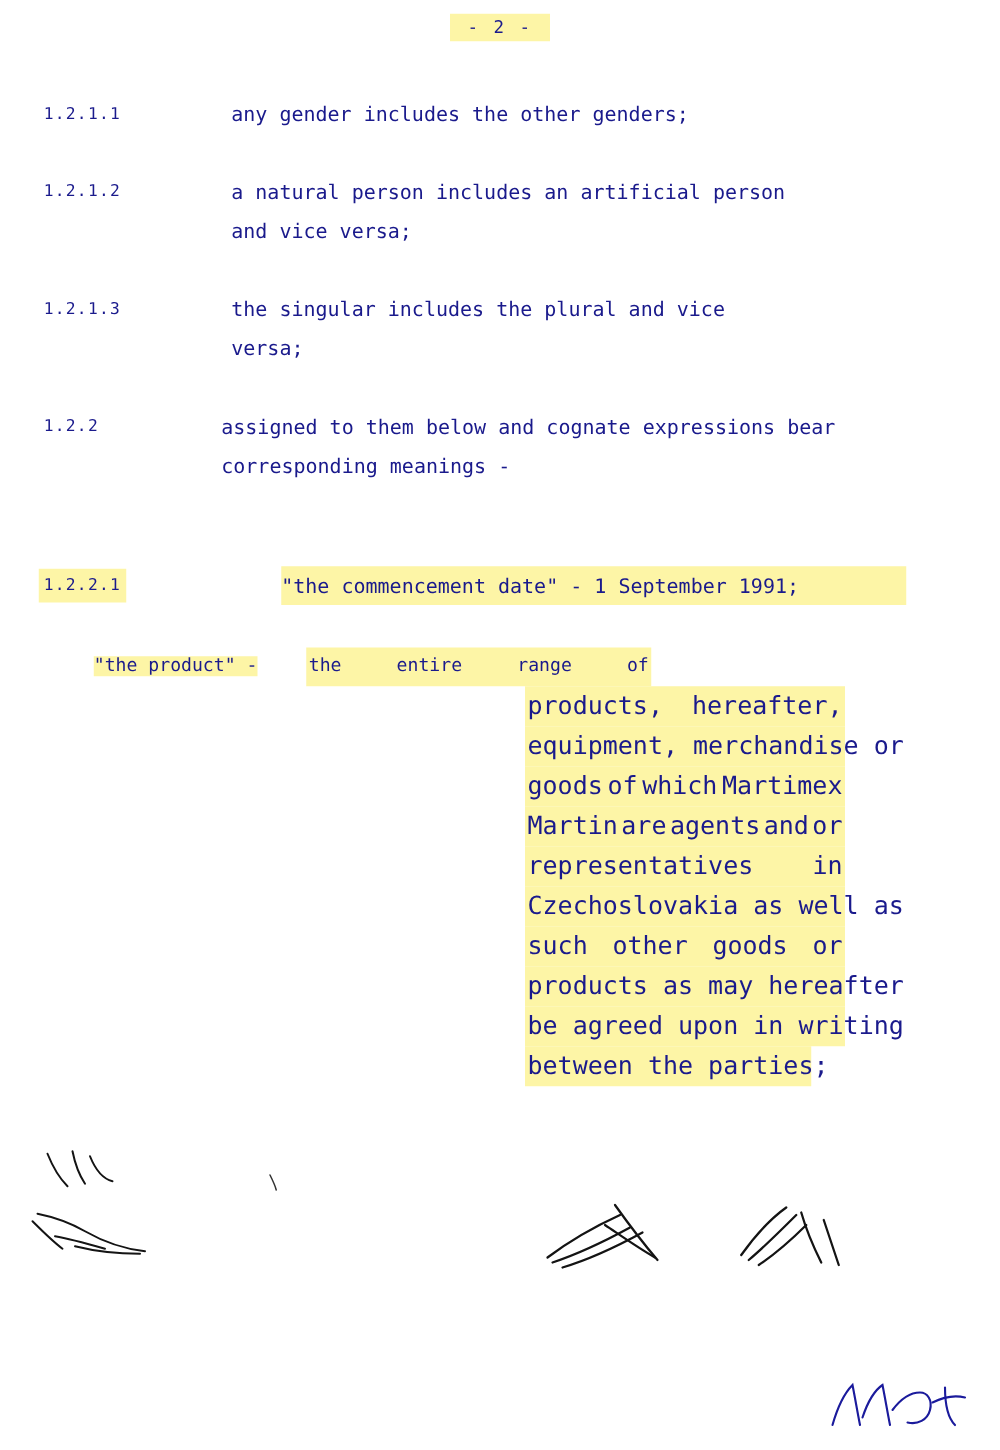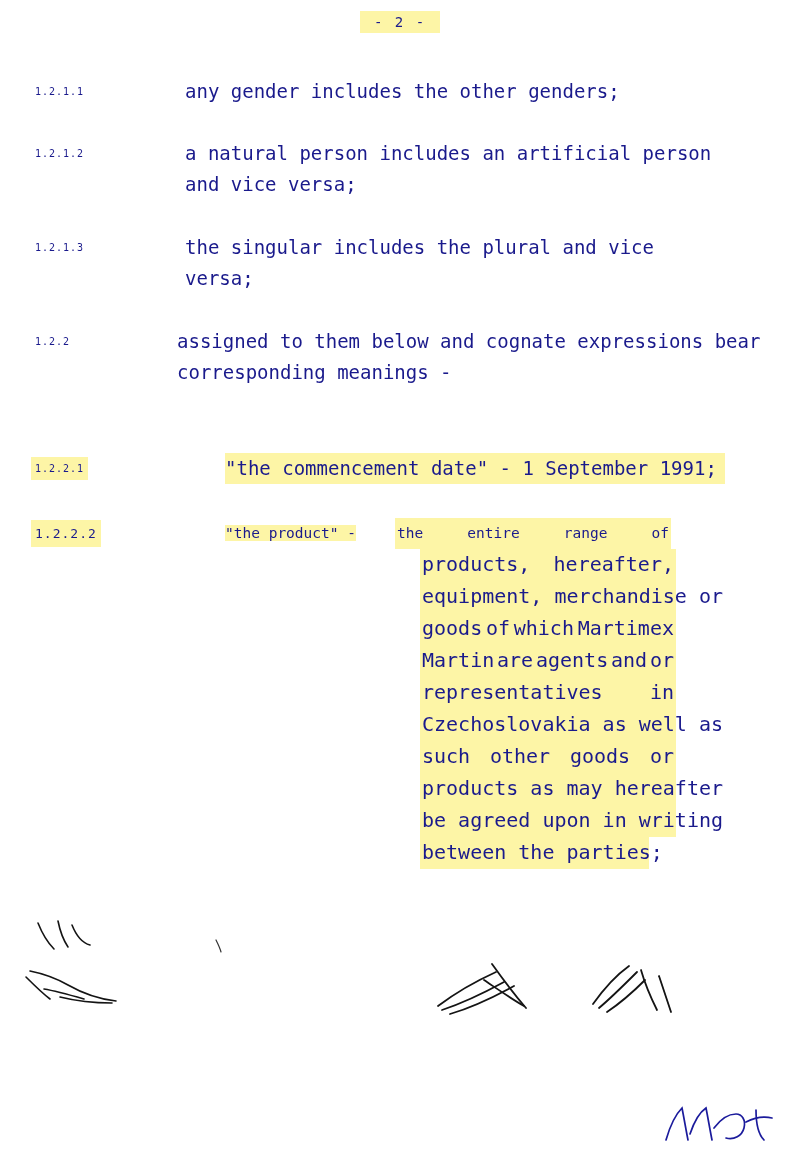--- a/index.html
+++ b/index.html
@@ -34,28 +34,28 @@
 
   
   .clause {
     position: absolute;
     display: flex;
     align-items: flex-start;
   }
   .clause .num {
     width: 150px;
     flex: 0 0 150px;
-    font-size: 10px;
+    font-size: 13px;
     letter-spacing: 1px;
     line-height: 31px;
     white-space: nowrap;
   }
   .clause .body {
     flex: 1 1 auto;
-    font-size: 19px;
+    font-size: 16px;
     line-height: 31px;
   }
   .line {
     display: block;
     white-space: nowrap;
   }
   .just {
     display: flex;
     justify-content: space-between;
   }
@@ -167,23 +167,20 @@
     <div class="num">
       <span class="hlnum">1.2.2.1</span>
     </div>
     <div class="body" style="margin-left:40px;">
       <span class="line hl">"the commencement date" - 1 September 1991;</span>
     </div>
   </div>
 
   <div class="product-block">
     <div class="product-head">
-      <div class="num">
-        <span class="hlnum">1.2.2.2</span>
-      </div>
       <div class="lead" style="margin-left:40px;">
         <span class="hl">"the product" -</span>
       </div>
       <div class="first">
         <span class="hl just" style="display:flex; width:272px; padding:0 2px;">
           <span>the</span>
           <span>entire</span>
           <span>range</span>
           <span>of</span>
         </span>

